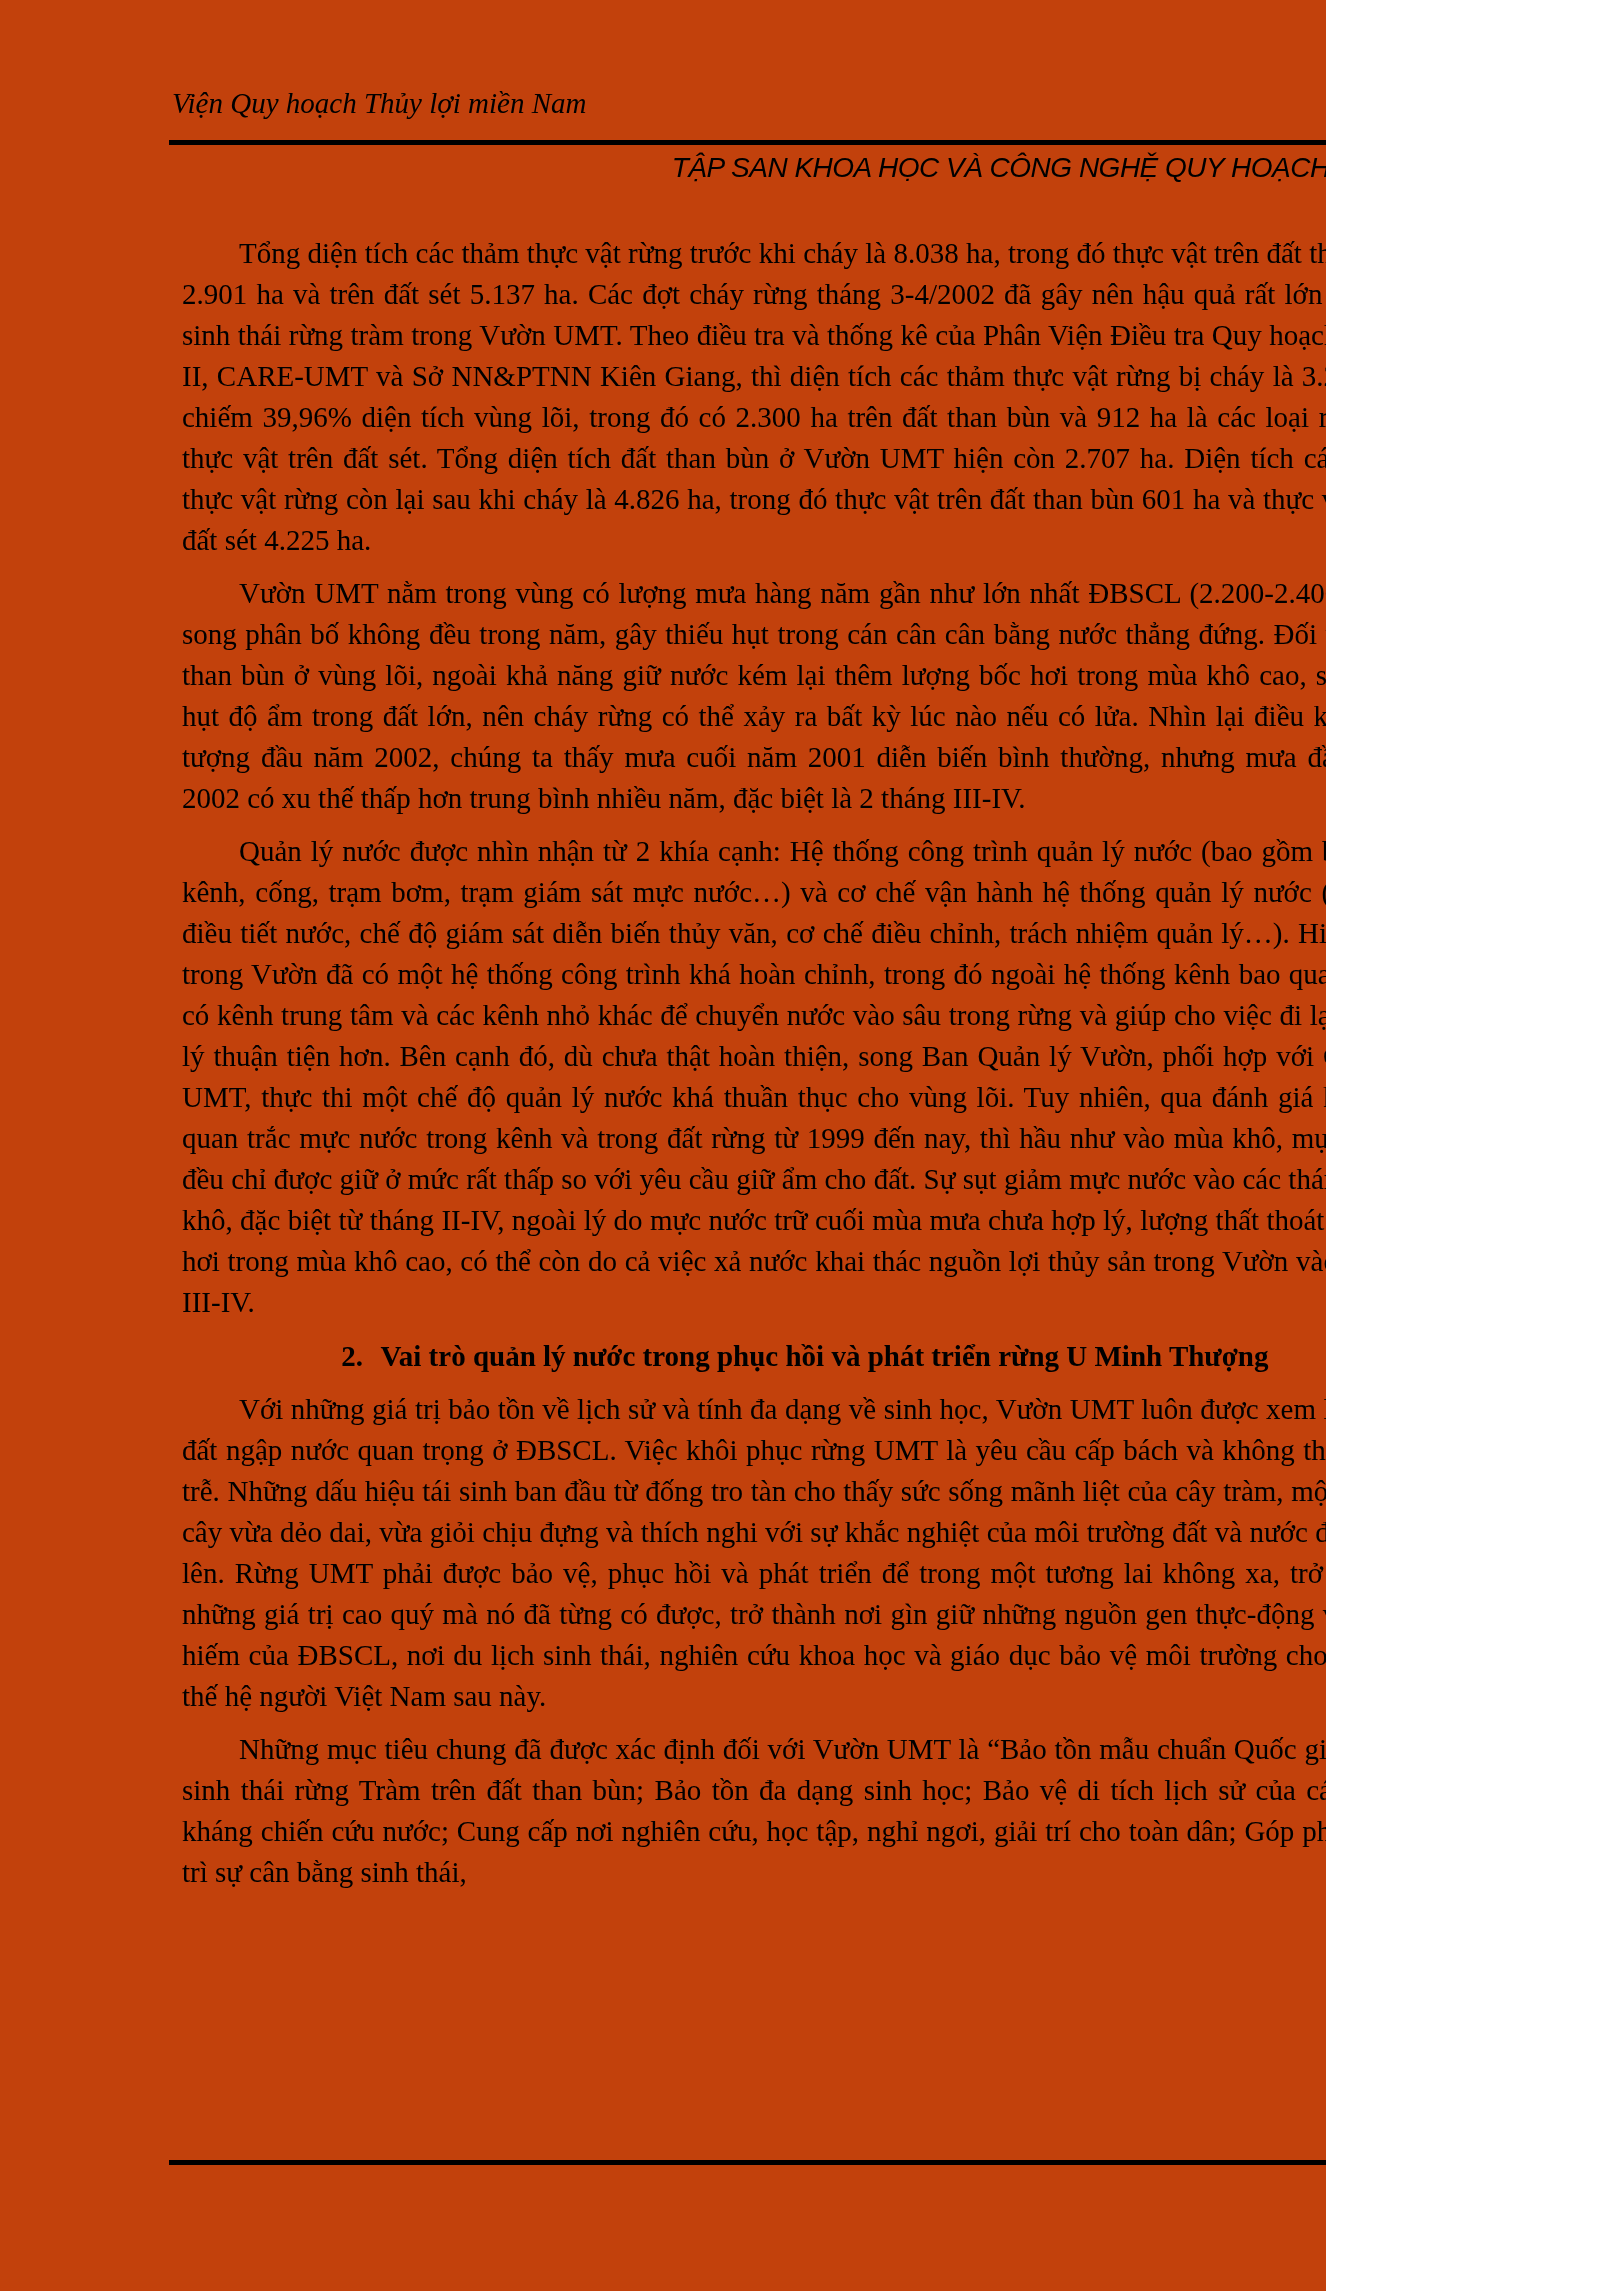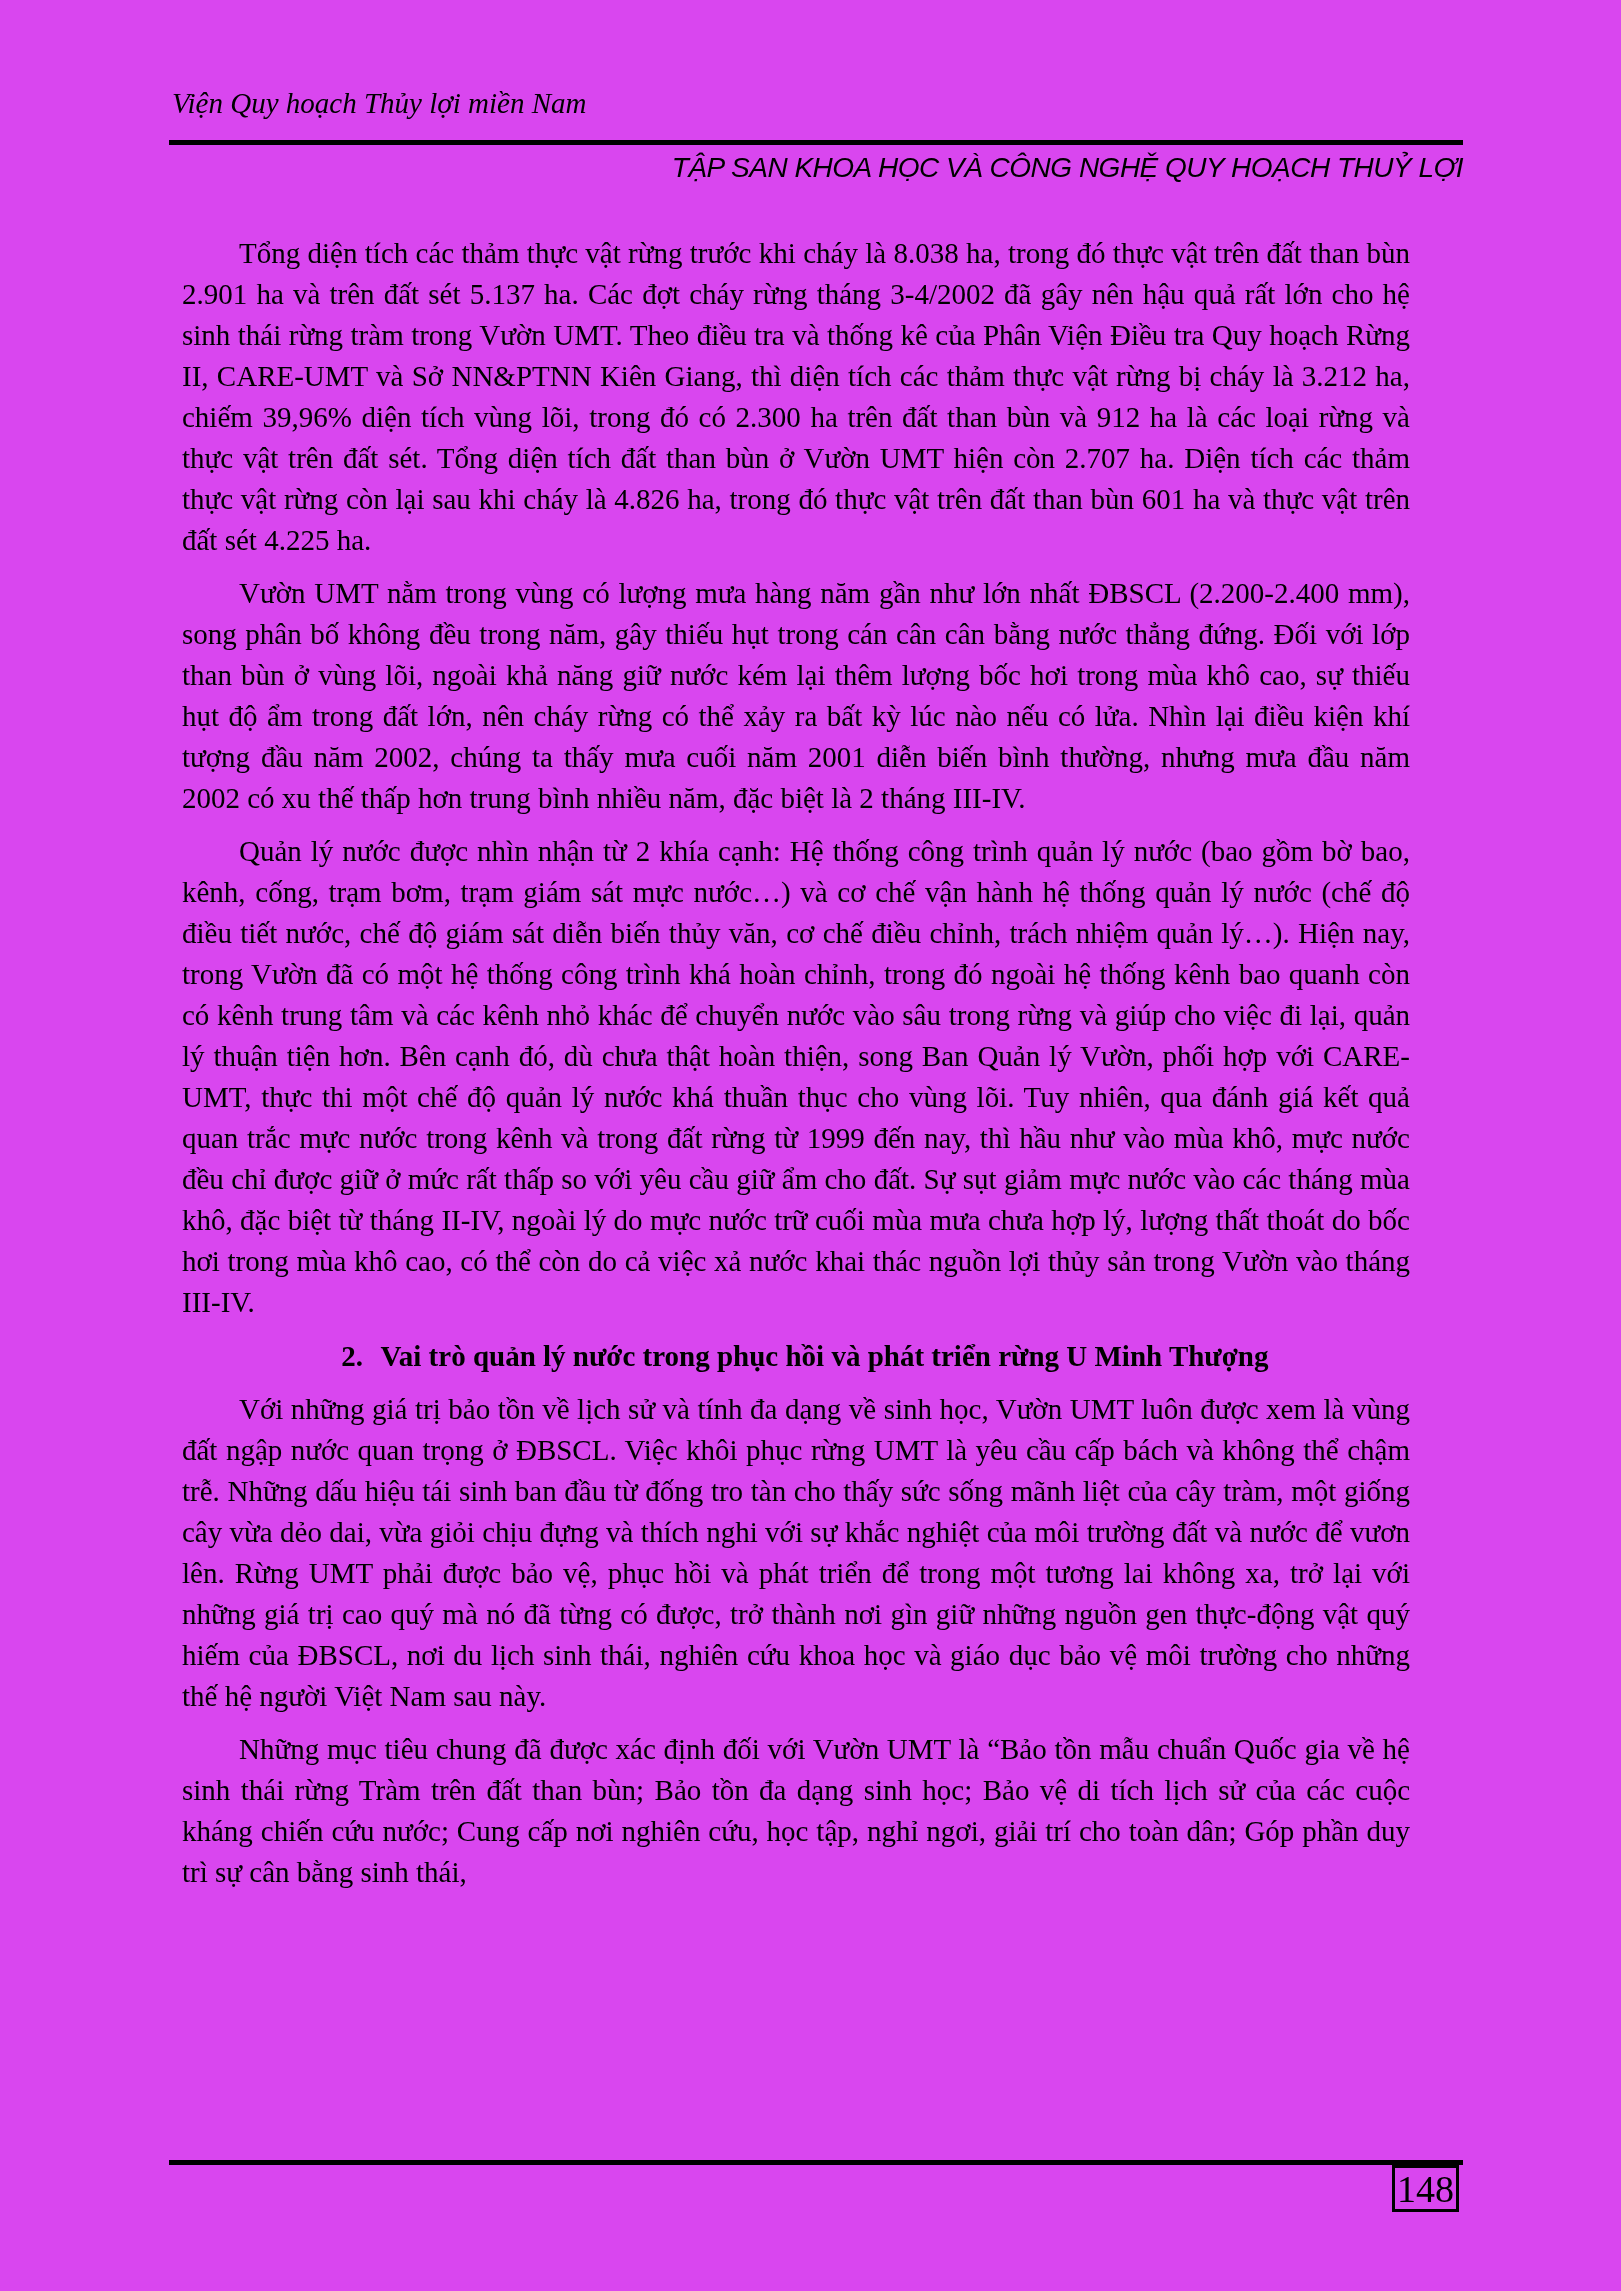--- a/index.html
+++ b/index.html
@@ -1,20 +1,20 @@
 <!DOCTYPE html>
 <html lang="vi"><head>
 <meta charset="utf-8">
 <style>
   html, body { margin: 0; padding: 0; background: #ffffff; }
   .page {
     position: relative;
-    width: 1621px;
+    width: 1326px;
     height: 2292px;
-    background: #d946ef;
+    background: #c2410c;
     color: #000000;
     font-family: "Liberation Serif", serif;
     overflow: hidden;
   }
   .institute {
     position: absolute;
     left: 172px;
     top: 86px;
     font-style: italic;
     font-size: 29px;

